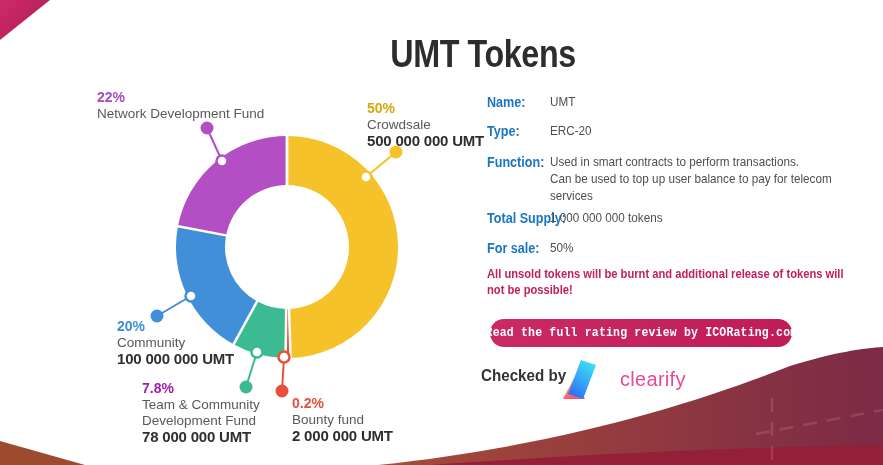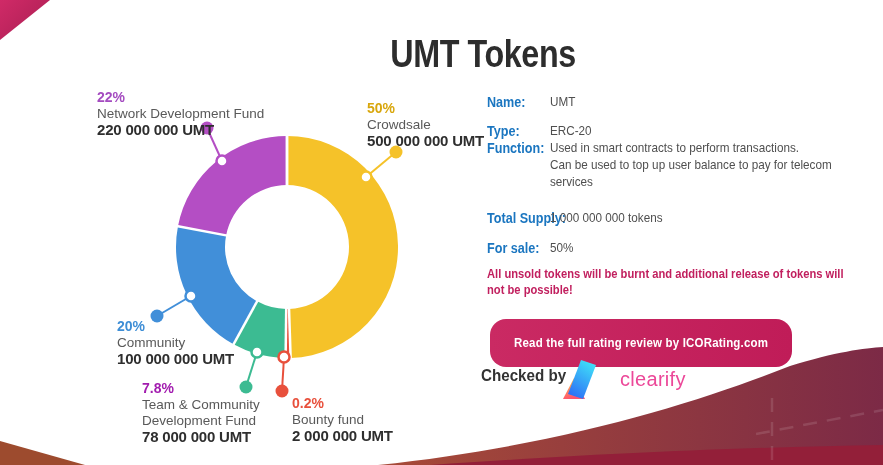--- a/index.html
+++ b/index.html
@@ -25,28 +25,28 @@
   .slc0{left:367px;top:100px;width:190px;}
   .slc3{left:117px;top:318px;width:190px;}
   .slc2{left:142px;top:380px;width:148px;}
   .slc1{left:292px;top:395px;width:150px;}
   
   .irow{position:absolute;left:487px;z-index:3;}
   .ilabel{display:inline-block;font-size:14px;font-weight:700;color:#1b76c0;
       transform:scaleX(0.9);transform-origin:0 50%;white-space:nowrap;}
   .ival{position:absolute;left:63px;top:0;display:inline-block;font-size:13px;color:#4f4f4f;
       transform:scaleX(0.9);transform-origin:0 50%;white-space:pre-line;line-height:17px;width:370px;}
-  .r0{top:93px;} .r1{top:122px;} .r2{top:139px;} .r3{top:209px;} .r4{top:239px;}
+  .r0{top:93px;} .r1{top:122px;} .r2{top:153px;} .r3{top:209px;} .r4{top:239px;}
   .warning{position:absolute;left:487px;top:266px;z-index:3;font-size:13px;font-weight:700;
       color:#c11f5e;line-height:16px;white-space:pre-line;display:inline-block;
       transform:scaleX(0.86);transform-origin:0 0;width:470px;}
   
-  .cta{position:absolute;left:490px;top:319px;width:302px;height:48px;z-index:3;
+  .cta{position:absolute;left:490px;top:319px;width:302px;height:28px;z-index:3;
       background:linear-gradient(90deg,#ca2a63,#c01c58);border:none;border-radius:16px;
-      display:flex;align-items:center;justify-content:center;cursor:pointer;}
+      display:flex;align-items:center;justify-content:center;cursor:pointer;font-family:Liberation Mono, monospace;}
   .cta span{display:inline-block;color:#ffffff;font-size:12.5px;font-weight:700;
       letter-spacing:0.2px;transform:scaleX(0.92);white-space:nowrap;}
   
   .checked{position:absolute;left:481px;top:366px;z-index:3;font-size:16.5px;font-weight:700;
       color:#333333;transform:scaleX(0.92);transform-origin:0 50%;white-space:nowrap;}
   .clearify-logo{position:absolute;left:561px;top:356px;z-index:3;}
   .clearify-name{position:absolute;left:620px;top:368px;z-index:3;font-size:20px;
       color:#ec4899;letter-spacing:0.3px;}
 </style>
 </head>
@@ -101,21 +101,20 @@
       <circle cx="157" cy="316" r="6.5" fill="#418FD9"></circle>
       <circle cx="191" cy="296" r="5.5" fill="#fff" stroke="#418FD9" stroke-width="2.5"></circle>
       <line x1="222" y1="161" x2="207" y2="128" stroke="#B44EC4" stroke-width="2"></line>
       <circle cx="207" cy="128" r="6.5" fill="#B44EC4"></circle>
       <circle cx="222" cy="161" r="5.5" fill="#fff" stroke="#B44EC4" stroke-width="2.5"></circle>
     </svg>
 
   <div class="slc slc4">
     <div class="pct" style="color: rgb(164, 75, 192);">22%</div>
     <div class="nm">Network Development Fund</div>
-    <div class="amt">220 000 000 UMT</div>
   </div>
   <div class="slc slc0">
     <div class="pct" style="color: rgb(217, 167, 13);">50%</div>
     <div class="nm">Crowdsale</div>
     <div class="amt">500 000 000 UMT</div>
   </div>
   <div class="slc slc3">
     <div class="pct" style="color: rgb(62, 142, 214);">20%</div>
     <div class="nm">Community</div>
     <div class="amt">100 000 000 UMT</div>

